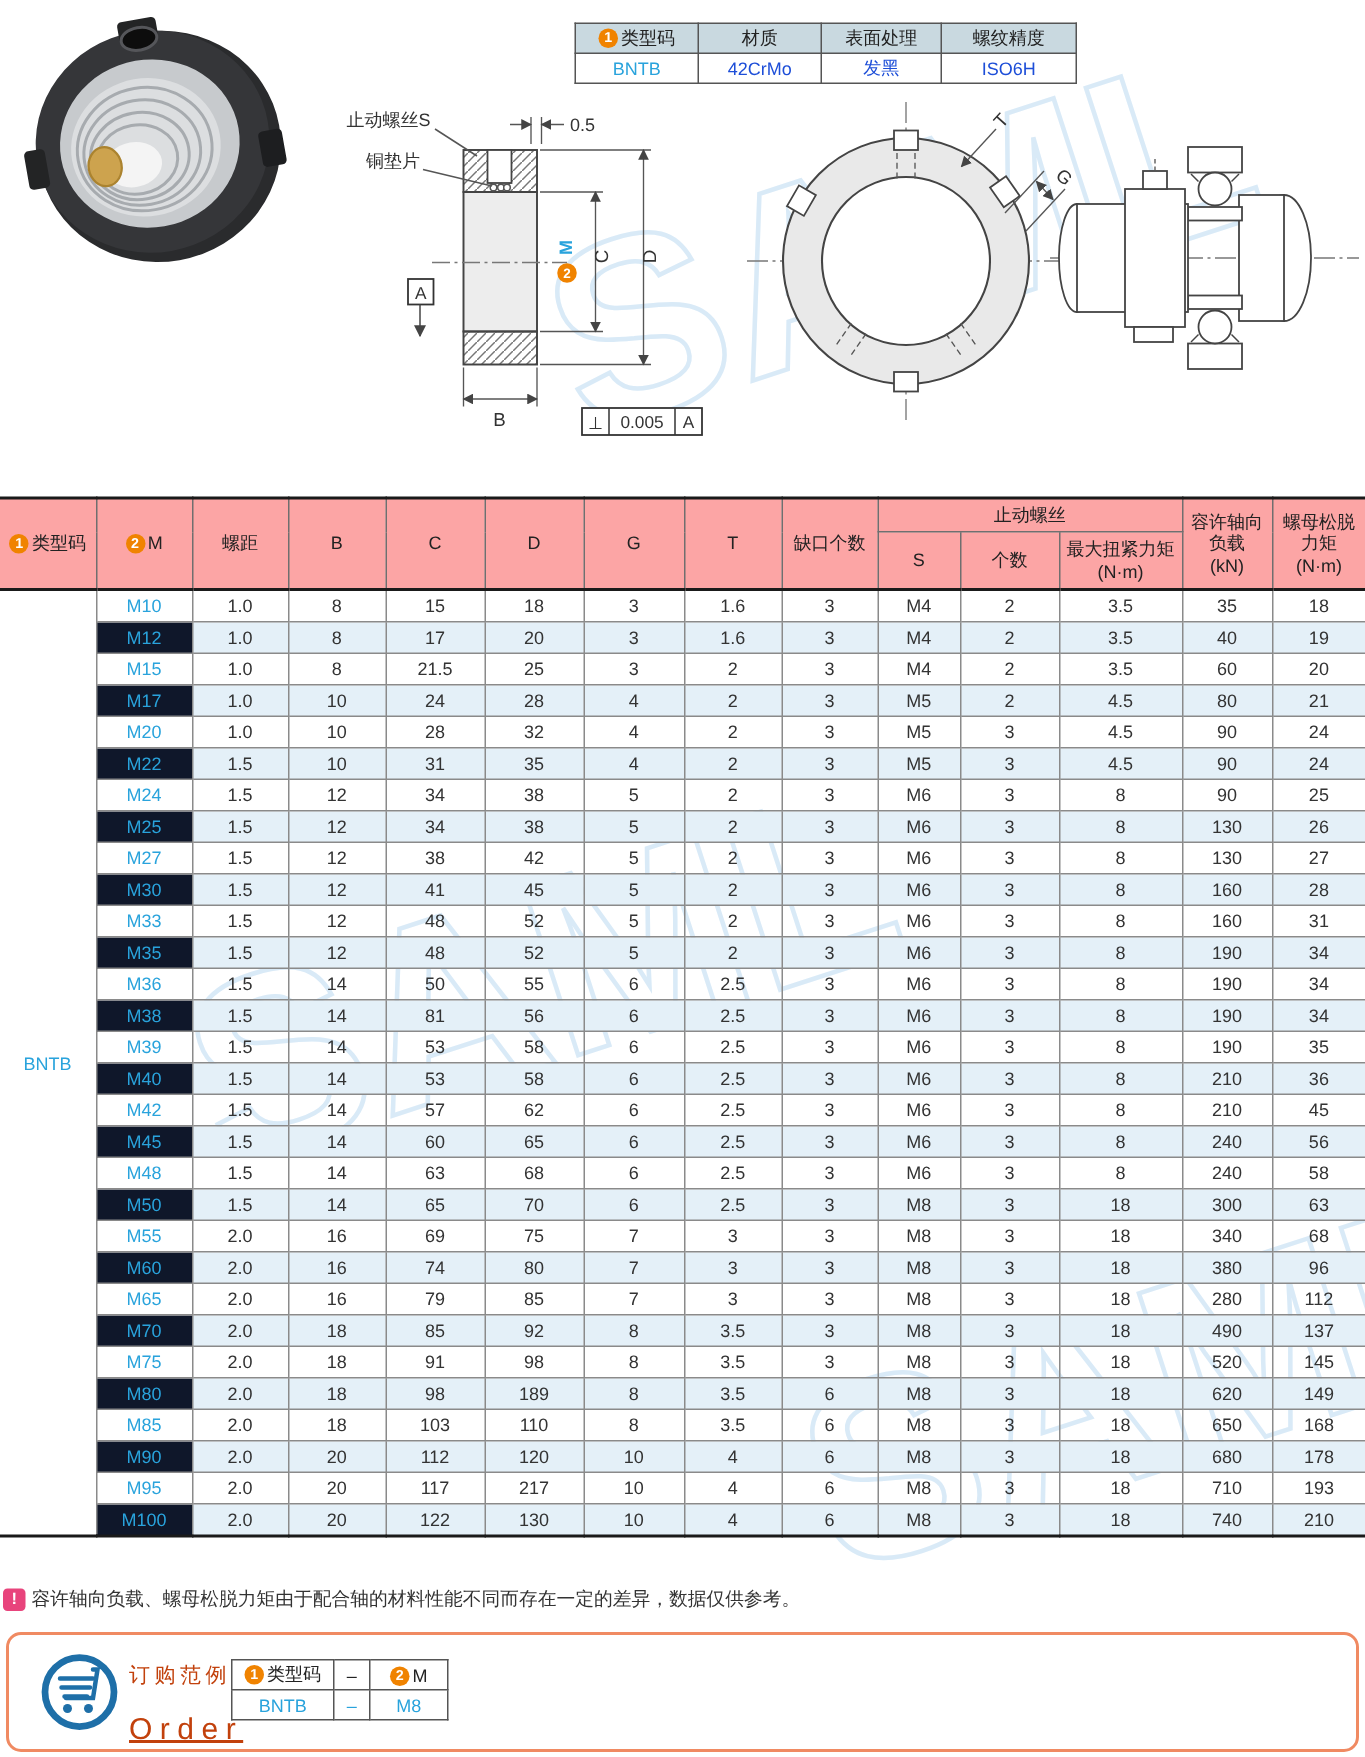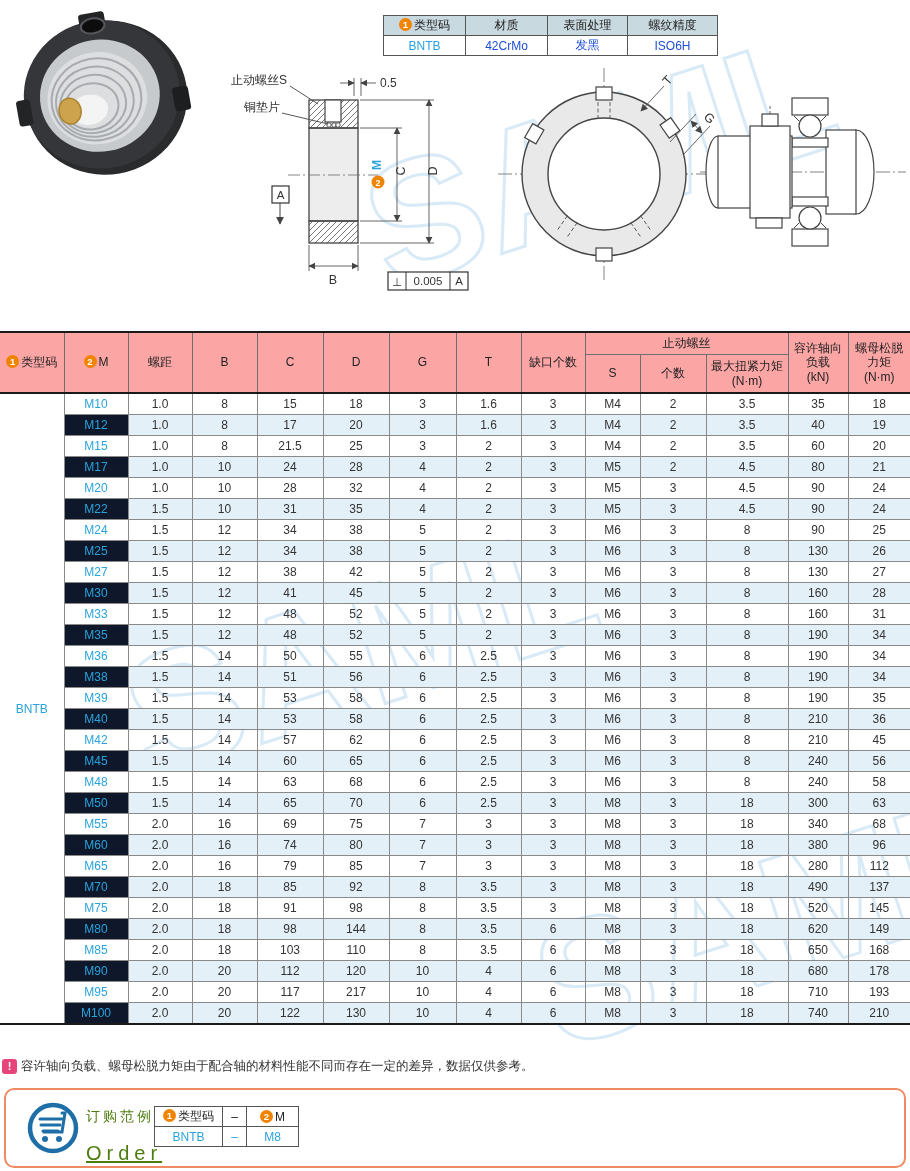--- a/index.html
+++ b/index.html
@@ -31,21 +31,21 @@
   #main-table tr.stripe td{background:#e4f0f8;}
   #main-table td.m-cell,#main-table td.type-cell{color:#29a3dc;background:#fff;}
   #main-table tr.stripe td.m-cell{background:#0f172a;}
   #main-table td.type-cell{border-bottom:none;}
   
   #note{position:absolute;left:2px;top:1058px;z-index:2;font-size:12.5px;color:#333;display:flex;align-items:center;}
   #note .note-icon{width:15px;height:15px;border-radius:3px;background:#e8447c;color:#fff;font-weight:bold;
                    font-size:11px;text-align:center;line-height:15px;margin-right:4px;flex:0 0 auto;}
   
   #order-box{position:absolute;left:4px;top:1088px;width:898px;height:76px;border:2px solid #f08a62;border-radius:10px;z-index:2;background:#fff;}
-  #order-title{position:absolute;left:80px;top:18px;color:#4d7c0f;}
+  #order-title{position:absolute;left:80px;top:18px;color:#c2410c;}
   #order-title .cn{font-size:14px;letter-spacing:3px;}
   #order-title .en{font-size:20px;letter-spacing:5px;margin-top:16px;text-decoration:underline;}
   #order-table{border-collapse:collapse;table-layout:fixed;position:absolute;left:148px;top:16px;}
   #order-table th,#order-table td{border:1px solid #555;text-align:center;font-size:12px;height:19px;padding:0 4px;}
   #order-table th{font-weight:normal;color:#222;background:#fff;}
   #order-table td{color:#29a3dc;}
   svg text{font-family:"Liberation Sans","DejaVu Sans",sans-serif;}
 </style>
 </head>
 <body>
@@ -491,21 +491,21 @@
           <td>M6</td>
           <td>3</td>
           <td>8</td>
           <td>190</td>
           <td>34</td>
         </tr>
         <tr class="stripe">
           <td class="m-cell">M38</td>
           <td>1.5</td>
           <td>14</td>
-          <td>51</td>
+          <td>81</td>
           <td>56</td>
           <td>6</td>
           <td>2.5</td>
           <td>3</td>
           <td>M6</td>
           <td>3</td>
           <td>8</td>
           <td>190</td>
           <td>34</td>
         </tr>
@@ -672,21 +672,21 @@
           <td>3</td>
           <td>18</td>
           <td>520</td>
           <td>145</td>
         </tr>
         <tr class="stripe">
           <td class="m-cell">M80</td>
           <td>2.0</td>
           <td>18</td>
           <td>98</td>
-          <td>144</td>
+          <td>189</td>
           <td>8</td>
           <td>3.5</td>
           <td>6</td>
           <td>M8</td>
           <td>3</td>
           <td>18</td>
           <td>620</td>
           <td>149</td>
         </tr>
         <tr>

